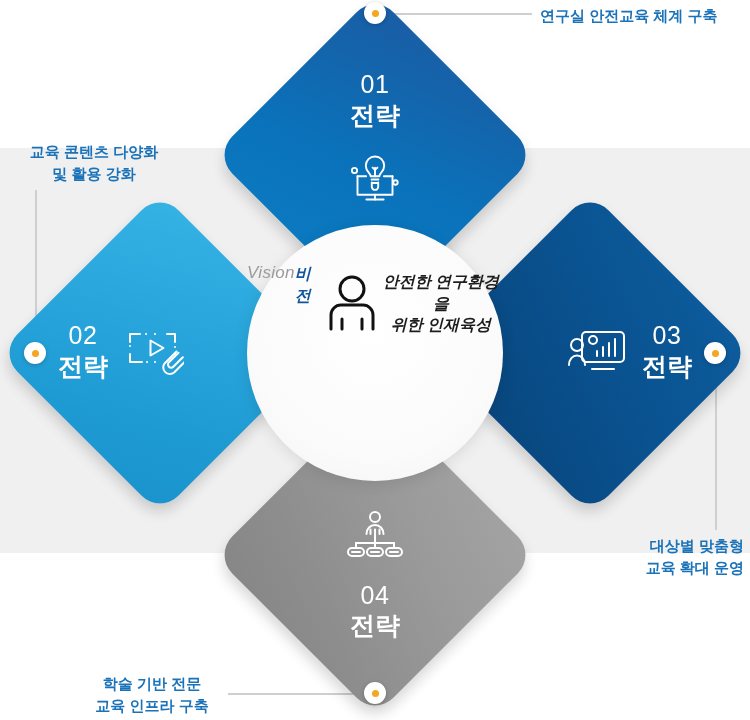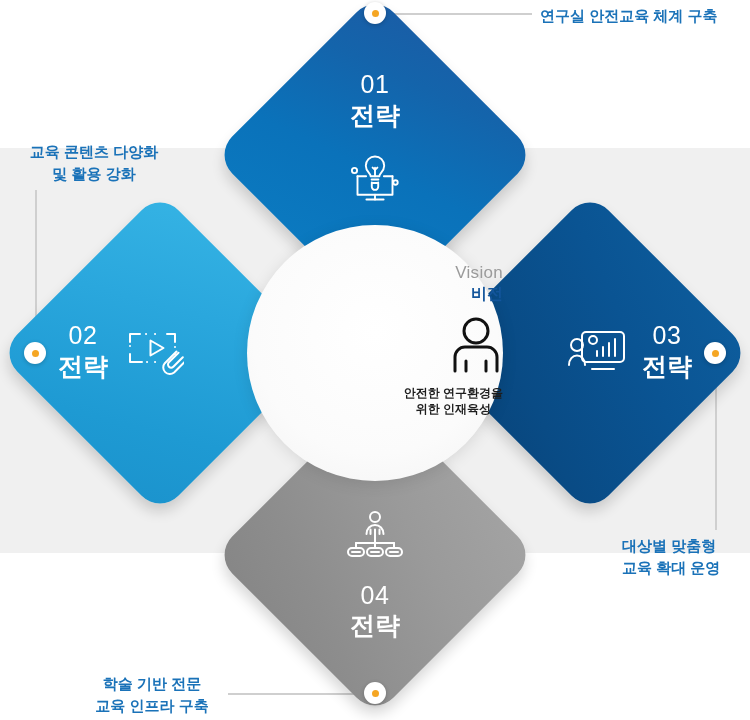--- a/index.html
+++ b/index.html
@@ -112,43 +112,43 @@
   .vision {
     position: absolute;
     left: 247px; top: 225px;
     width: 256px; height: 256px;
     border-radius: 50%;
     background: #f7f7f7;
     background: radial-gradient(circle at 50% 42%, #ffffff 0%, #fbfbfb 62%, #f2f2f2 100%);
     box-shadow: 0 3px 16px rgba(0,0,0,0.10);
     z-index: 6;
     display: flex;
-    flex-direction: column;
-    align-items: flex-end;
+    align-items: flex-start;
     justify-content: flex-start;
     padding-top: 38px;
+    font-style: italic;
   }
   .vision-en {
     font-size: 17px;
     color: #9b9b9b;
     font-weight: 400;
     letter-spacing: 0.3px;
     line-height: 1.2;
   }
   .vision-ko {
     font-size: 16px;
     color: #13559b;
     font-weight: 700;
     line-height: 1.35;
     margin-top: 0;
   }
   .vision-icon { margin-top: 12px; }
   .vision-desc {
     margin-top: 8px;
-    font-size: 12px;
+    font-size: 16px;
     color: #1d1d1d;
     font-weight: 700;
     line-height: 1.35;
     text-align: center;
     white-space: pre-line;
   }
 
   
   .conn-line {
     position: absolute;
@@ -181,21 +181,21 @@
     position: absolute;
     color: #1a72b8;
     font-size: 15px;
     font-weight: 700;
     line-height: 1.45;
     white-space: pre-line;
     z-index: 8;
   }
   .label.l-top    { left: 540px; top: 5px;  text-align: right; }
   .label.l-left   { left: 14px;  top: 141px; text-align: center; width: 160px; }
-  .label.l-right  { left: 622px; top: 535px; text-align: left; width: 122px; }
+  .label.l-right  { left: 622px; top: 535px; text-align: right; width: 122px; }
   .label.l-bottom { left: 82px;  top: 673px; text-align: center; width: 140px; }
 </style>
 </head>
 <body>
 
 <div id="stage">
 
   <div class="band"></div>
 
   <div class="conn-line h" style="left:386px; top:13px; width:146px;"></div>

